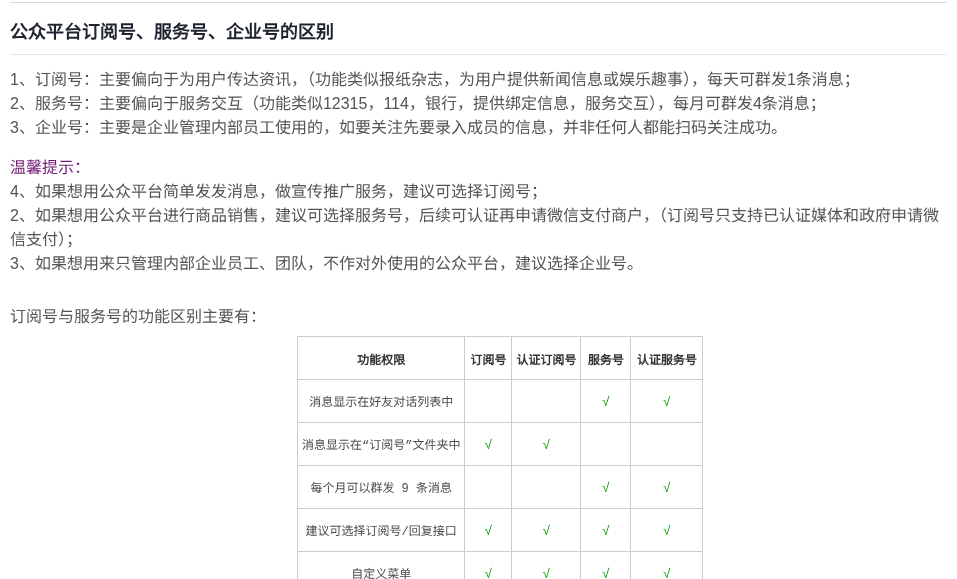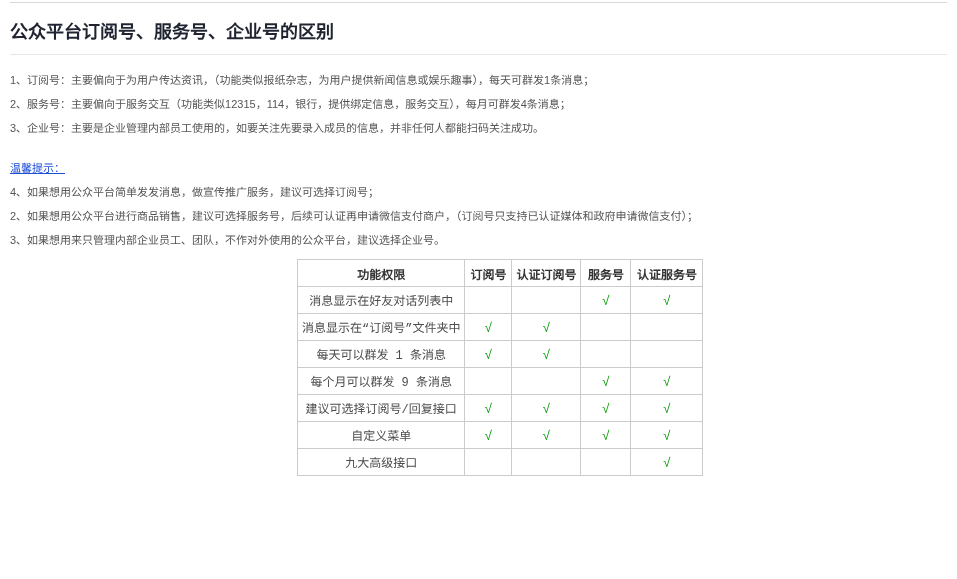--- a/index.html
+++ b/index.html
@@ -30,42 +30,42 @@
     font-weight: bold;
     color: #1f2430;
   }
   .title-rule {
     margin-top: 12px;
     border-top: 1px solid #e6e6e6;
     height: 0;
   }
   .para {
     margin: 0;
-    font-size: 11px;
+    font-size: 16px;
     line-height: 24px;
     color: #555555;
   }
   .intro-block   { margin-top: 13px; }
   .tips-block    { margin-top: 16px; }
   .table-intro   { margin-top: 29px; }
-  .tips-heading  { color: #1d4ed8; text-decoration: underline; }
+  .tips-heading  { color: #701a75; }
   .table-wrap {
     margin-top: 7px;
     margin-left: 287px;
   }
   table.feature-table {
     border-collapse: collapse;
     table-layout: fixed;
     font-size: 12px;
   }
   .feature-table th,
   .feature-table td {
     border: 1px solid #cccccc;
     height: 26px;
-    padding: 0 4px;
+    padding: 8px 4px;
     text-align: center;
     vertical-align: middle;
     white-space: nowrap;
     overflow: hidden;
   }
   .feature-table th {
     font-weight: bold;
     color: #333333;
   }
   .feature-table td.feature-label {
@@ -99,20 +99,21 @@
     <div>3、企业号：主要是企业管理内部员工使用的，如要关注先要录入成员的信息，并非任何人都能扫码关注成功。</div>
   </div>
 
   <div class="para tips-block">
     <div class="tips-heading">温馨提示：</div>
     <div>4、如果想用公众平台简单发发消息，做宣传推广服务，建议可选择订阅号；</div>
     <div>2、如果想用公众平台进行商品销售，建议可选择服务号，后续可认证再申请微信支付商户，（订阅号只支持已认证媒体和政府申请微信支付）；</div>
     <div>3、如果想用来只管理内部企业员工、团队，不作对外使用的公众平台，建议选择企业号。</div>
   </div>
 
+  <div class="para table-intro">订阅号与服务号的功能区别主要有：</div>
 
   <div class="table-wrap">
     <table class="feature-table">
       <colgroup>
         <col class="c-label">
           <col class="c-sub">
           <col class="c-vsub">
           <col class="c-srv">
           <col class="c-vsrv">
       </colgroup>
@@ -128,27 +129,20 @@
       <tbody>
           <tr>
             <td class="feature-label">消息显示在好友对话列表中</td>
             <td></td>
             <td></td>
             <td><span class="check">√</span></td>
             <td><span class="check">√</span></td>
           </tr>
           <tr>
             <td class="feature-label">消息显示在“订阅号”文件夹中</td>
-            <td><span class="check">√</span></td>
-            <td><span class="check">√</span></td>
-            <td></td>
-            <td></td>
-          </tr>
-          <tr>
-            <td class="feature-label">每天可以群发 1 条消息</td>
             <td><span class="check">√</span></td>
             <td><span class="check">√</span></td>
             <td></td>
             <td></td>
           </tr>
           <tr>
             <td class="feature-label">每个月可以群发 9 条消息</td>
             <td></td>
             <td></td>
             <td><span class="check">√</span></td>

